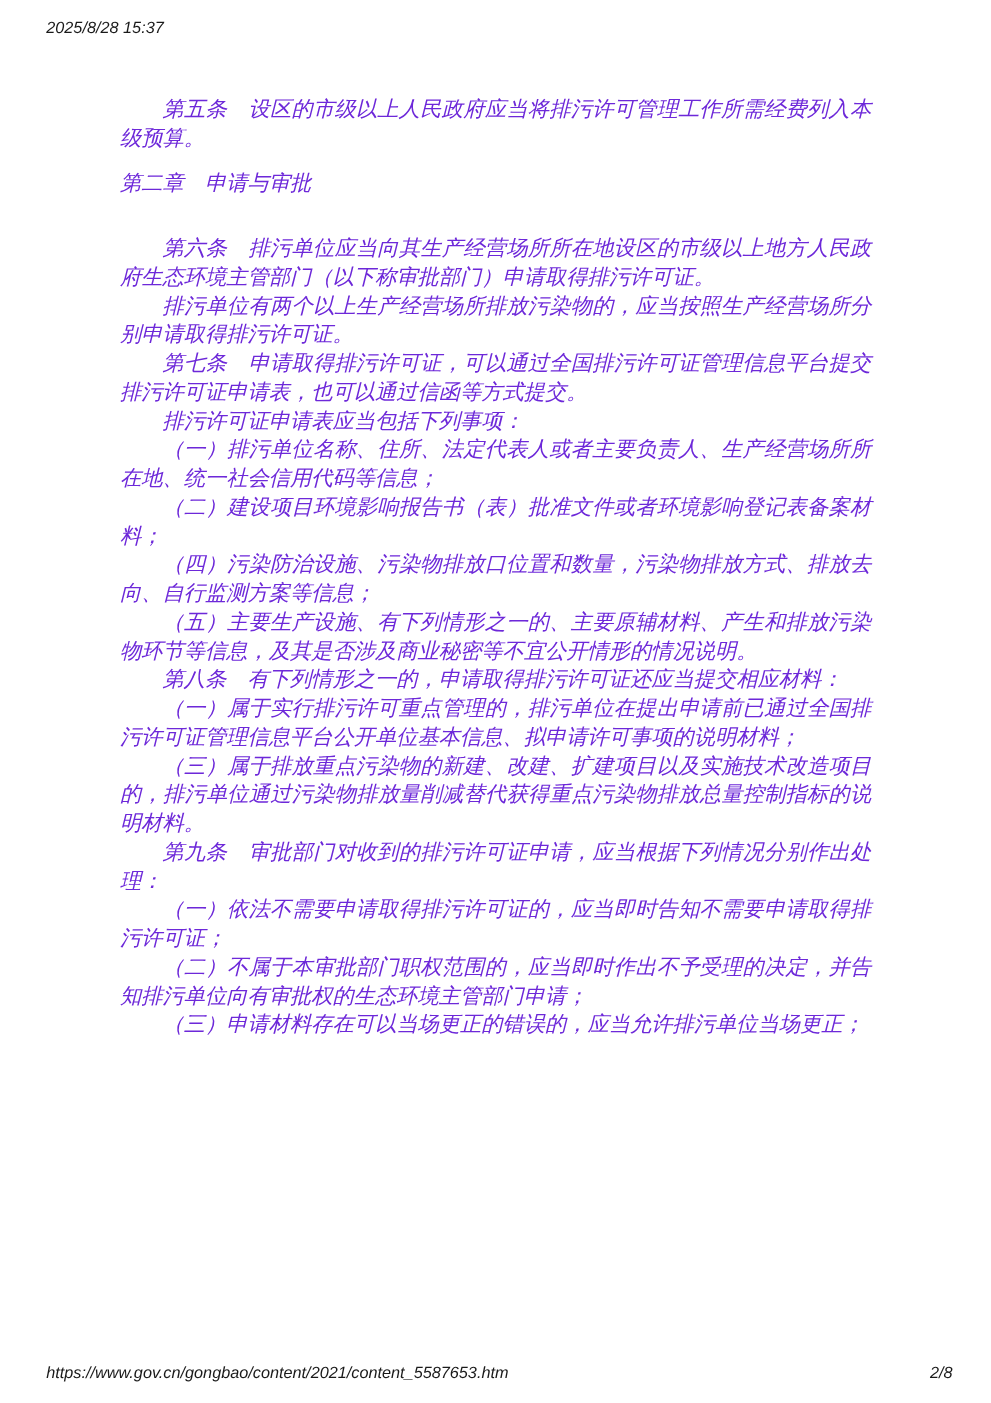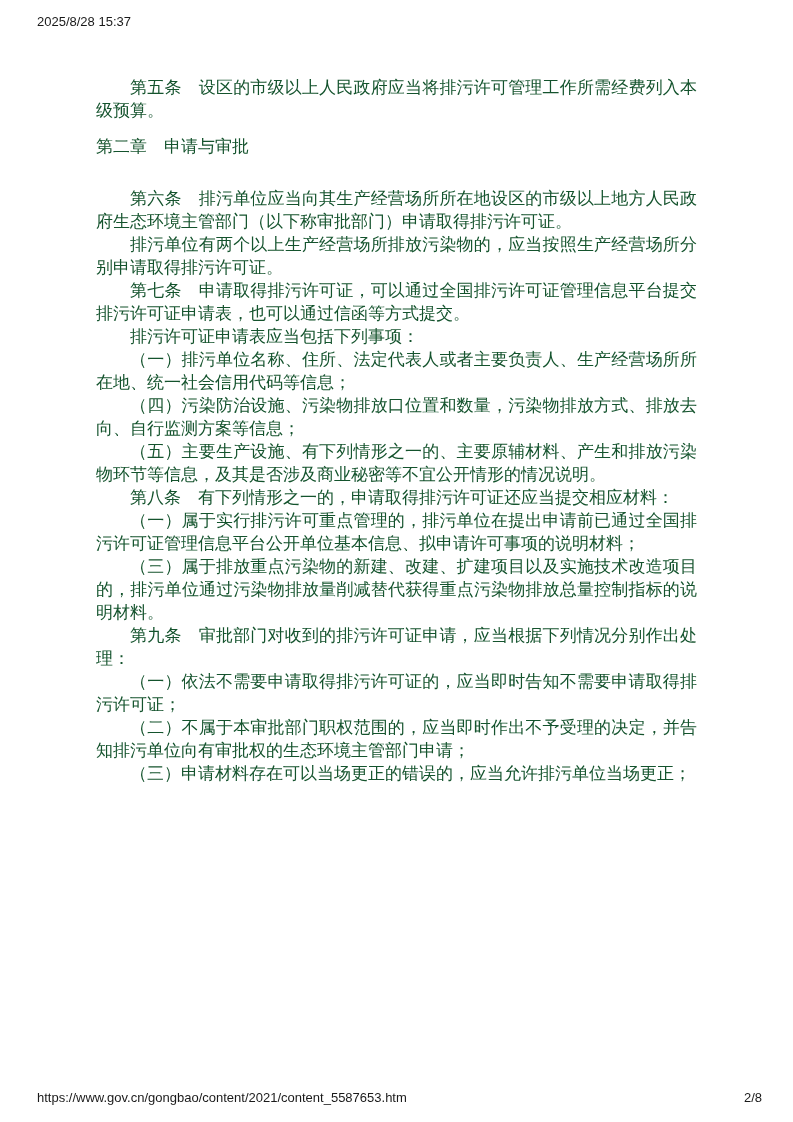--- a/index.html
+++ b/index.html
@@ -6,20 +6,21 @@
     margin: 0;
     padding: 0;
     background: #ffffff;
   }
   .page {
     position: relative;
     width: 793px;
     height: 1122px;
     background: #ffffff;
     overflow: hidden;
+    font-style: italic;
   }
   .print-header {
     position: absolute;
     top: 14px;
     left: 0;
     right: 0;
     height: 16px;
     font-family: "Liberation Sans", "DejaVu Sans", sans-serif;
     font-size: 13px;
     color: #1a1a1a;
@@ -39,21 +40,21 @@
     margin-left: 23px;
   }
   .doc-body {
     position: absolute;
     top: 76px;
     left: 96px;
     width: 601px;
     font-family: "Liberation Serif", "DejaVu Serif", serif;
     font-size: 17px;
     line-height: 23px;
-    color: #14532d;
+    color: #6d28d9;
     text-align: justify;
   }
   .body-para {
     margin: 0;
     padding: 0;
     text-indent: 2em;
   }
   .chapter-heading {
     margin: 13px 0 29px 0;
     padding: 0;
@@ -84,20 +85,21 @@
   </div>
 
   <div class="doc-body">
       <p class="body-para">第五条　设区的市级以上人民政府应当将排污许可管理工作所需经费列入本级预算。</p>
       <p class="chapter-heading">第二章　申请与审批</p>
       <p class="body-para">第六条　排污单位应当向其生产经营场所所在地设区的市级以上地方人民政府生态环境主管部门（以下称审批部门）申请取得排污许可证。</p>
       <p class="body-para">排污单位有两个以上生产经营场所排放污染物的，应当按照生产经营场所分别申请取得排污许可证。</p>
       <p class="body-para">第七条　申请取得排污许可证，可以通过全国排污许可证管理信息平台提交排污许可证申请表，也可以通过信函等方式提交。</p>
       <p class="body-para">排污许可证申请表应当包括下列事项：</p>
       <p class="body-para">（一）排污单位名称、住所、法定代表人或者主要负责人、生产经营场所所在地、统一社会信用代码等信息；</p>
+      <p class="body-para">（二）建设项目环境影响报告书（表）批准文件或者环境影响登记表备案材料；</p>
       <p class="body-para">（四）污染防治设施、污染物排放口位置和数量，污染物排放方式、排放去向、自行监测方案等信息；</p>
       <p class="body-para">（五）主要生产设施、有下列情形之一的、主要原辅材料、产生和排放污染物环节等信息，及其是否涉及商业秘密等不宜公开情形的情况说明。</p>
       <p class="body-para">第八条　有下列情形之一的，申请取得排污许可证还应当提交相应材料：</p>
       <p class="body-para">（一）属于实行排污许可重点管理的，排污单位在提出申请前已通过全国排污许可证管理信息平台公开单位基本信息、拟申请许可事项的说明材料；</p>
       <p class="body-para">（三）属于排放重点污染物的新建、改建、扩建项目以及实施技术改造项目的，排污单位通过污染物排放量削减替代获得重点污染物排放总量控制指标的说明材料。</p>
       <p class="body-para">第九条　审批部门对收到的排污许可证申请，应当根据下列情况分别作出处理：</p>
       <p class="body-para">（一）依法不需要申请取得排污许可证的，应当即时告知不需要申请取得排污许可证；</p>
       <p class="body-para">（二）不属于本审批部门职权范围的，应当即时作出不予受理的决定，并告知排污单位向有审批权的生态环境主管部门申请；</p>
       <p class="body-para">（三）申请材料存在可以当场更正的错误的，应当允许排污单位当场更正；</p>
     </div>

